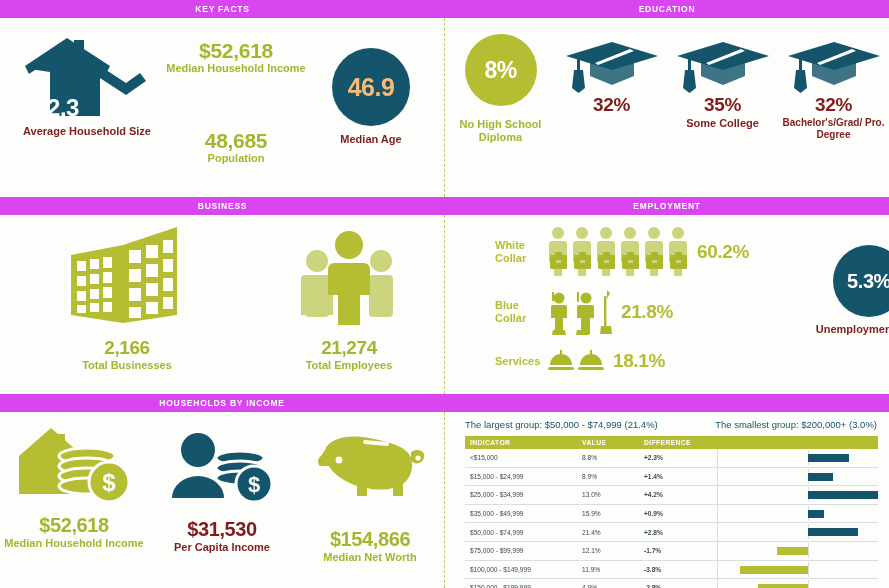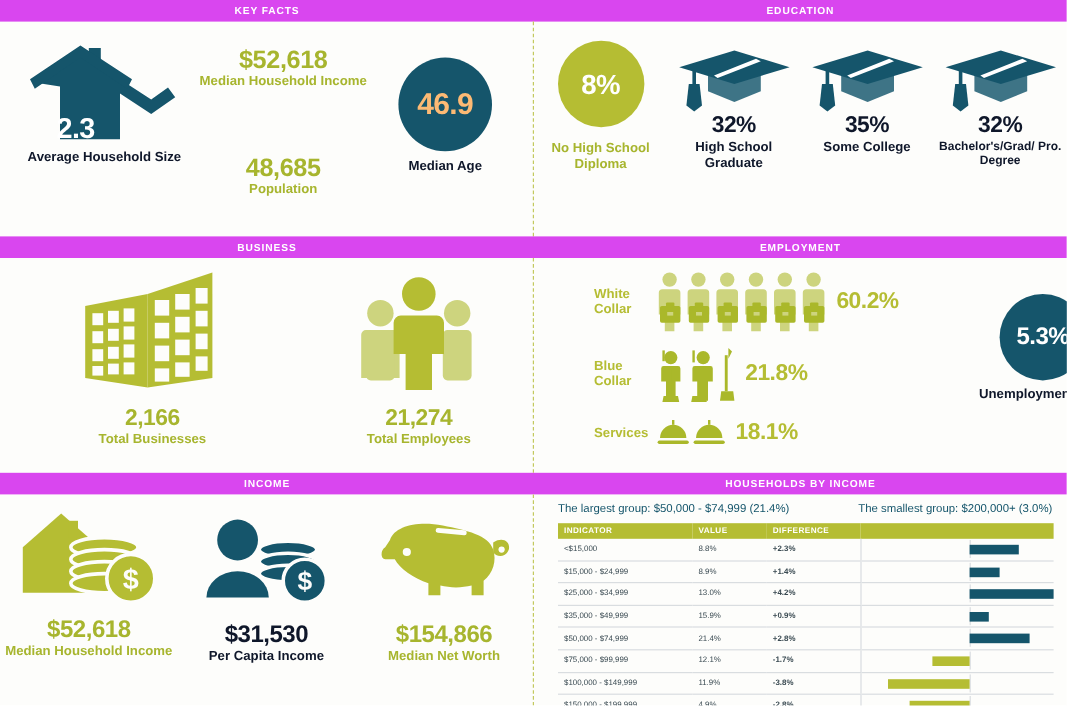--- a/index.html
+++ b/index.html
@@ -46,21 +46,21 @@
   
   .panel { position: absolute; }
   #p-keyfacts  { left: 0;   top: 18px;  width: 444px; height: 179px; }
   #p-education { left: 445px; top: 18px;  width: 444px; height: 179px; }
   #p-business  { left: 0;   top: 215px; width: 444px; height: 179px; }
   #p-employment{ left: 445px; top: 215px; width: 444px; height: 179px; margin-left: 44px; }
   #p-income    { left: 0;   top: 412px; width: 444px; height: 176px; }
   #p-hbi       { left: 445px; top: 412px; width: 444px; height: 176px; }
 
   
-  .teal  { color: #0f172a; }
+  .teal  { color: #7f1d1d; }
   .olive { color: #a7b52e; }
   .big   { font-size: 21px; font-weight: bold; letter-spacing: -0.3px; line-height: 1.05; }
   .lbl   { font-size: 11px; font-weight: bold; line-height: 1.15; }
   .lbl-sm{ font-size: 10px; font-weight: bold; line-height: 1.15; }
 
   
   .kf-stat { position: absolute; text-align: center; }
   #kf-house-wrap { left: 8px; top: 18px; width: 158px; }
   #kf-house-svg  { display: block; margin: 0 auto; }
   #kf-house-num {
@@ -137,21 +137,21 @@
     display: flex; align-items: flex-start;
   }
   .inc-item {
     flex: 1 1 0; text-align: center; display: flex;
     flex-direction: column; align-items: center;
   }
   .inc-num { font-size: 20px; font-weight: bold; letter-spacing: -0.4px; }
   .inc-icon-box { height: 86px; display: flex; align-items: flex-end; justify-content: center; }
   #inc-item-0 .inc-num { margin-top: 10px; }
   #inc-item-1 .inc-num { margin-top: 14px; }
-  #inc-item-2 .inc-num { margin-top: 14px; }
+  #inc-item-2 .inc-num { margin-top: 24px; }
 
   
   #hbi-groups {
     position: absolute; left: 20px; top: 7px; width: 412px;
     display: flex; justify-content: space-between;
     font-size: 9.5px; color: #15556b; font-weight: normal;
   }
   #hbi-table {
     position: absolute; left: 20px; top: 24px; width: 413px;
     border-collapse: collapse; table-layout: fixed;
@@ -245,21 +245,20 @@
 
       <div class="edu-item">
         <svg class="cap-icon" width="96" height="56" viewBox="0 0 96 56">
           <path fill="#3e7486" d="M26 21 L70 21 L70 38 L48 47 L26 38 Z"></path>
           <path fill="#15556b" d="M48 4 L94 18 L48 32 L2 18 Z"></path>
           <path fill="#ffffff" d="M66 11 L70 13 L34 27 L31 25 Z"></path>
           <rect fill="#15556b" x="13" y="21" width="3" height="12"></rect>
           <path fill="#15556b" d="M10 32 L19 32 L21 50 L14.5 55 L8 50 Z"></path>
         </svg>
         <div class="edu-pct teal">32%</div>
-        <div class="lbl teal edu-lbl">High School Graduate</div>
       </div>
 
       <div class="edu-item">
         <svg class="cap-icon" width="96" height="56" viewBox="0 0 96 56">
           <path fill="#3e7486" d="M26 21 L70 21 L70 38 L48 47 L26 38 Z"></path>
           <path fill="#15556b" d="M48 4 L94 18 L48 32 L2 18 Z"></path>
           <path fill="#ffffff" d="M66 11 L70 13 L34 27 L31 25 Z"></path>
           <rect fill="#15556b" x="13" y="21" width="3" height="12"></rect>
           <path fill="#15556b" d="M10 32 L19 32 L21 50 L14.5 55 L8 50 Z"></path>
         </svg>
@@ -449,23 +448,20 @@
 
     <div id="emp-unemp">
       <div class="circle" id="emp-unemp-circle">
         <span id="emp-unemp-pct">5.3%</span>
       </div>
       <div class="lbl teal" id="emp-unemp-lbl">Unemployment Rate</div>
     </div>
   </div>
 
   <div class="band" id="band-3">
-    <div class="band-half">
-      <span class="band-title">INCOME</span>
-    </div>
     <div class="band-half right">
       <span class="band-title">HOUSEHOLDS BY INCOME</span>
     </div>
   </div>
   <div class="vdiv" id="vdiv-3"></div>
 
   <div class="panel" id="p-income">
     <div id="inc-row">
 
       <div class="inc-item" id="inc-item-0">

